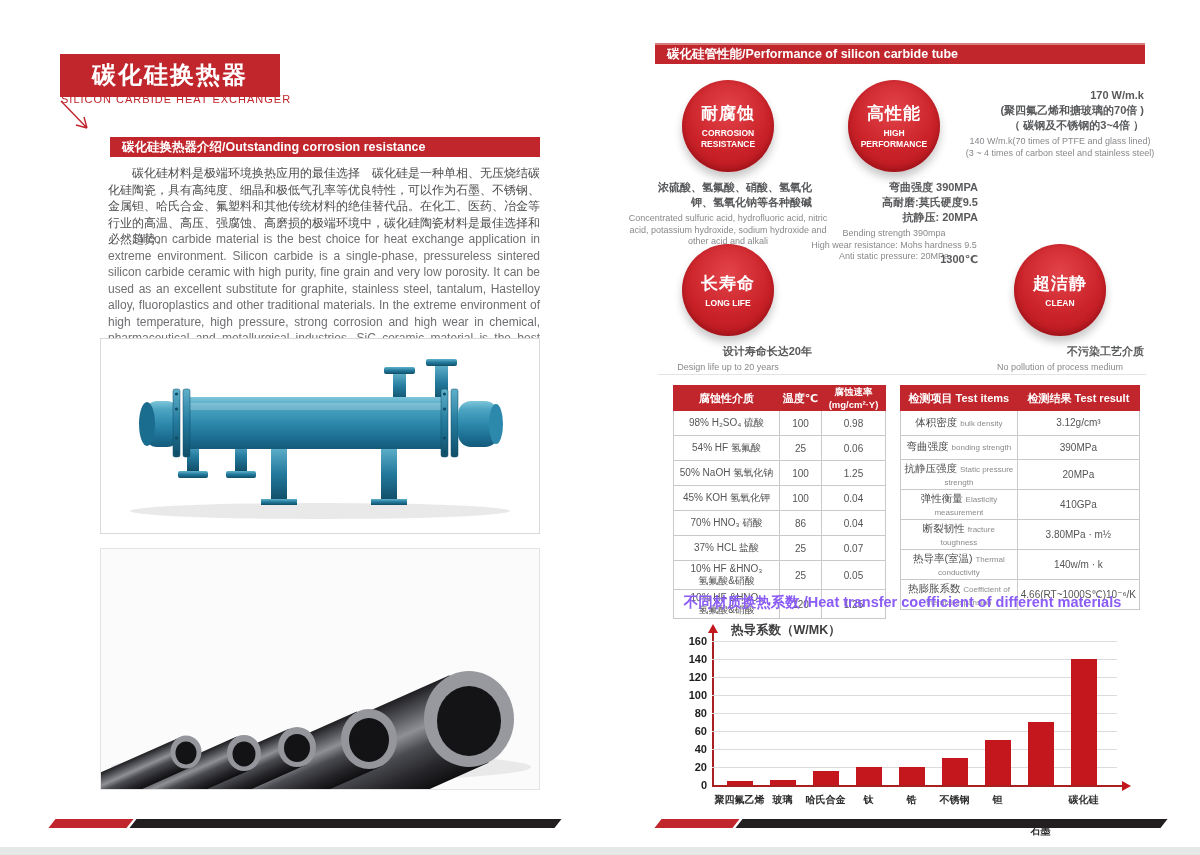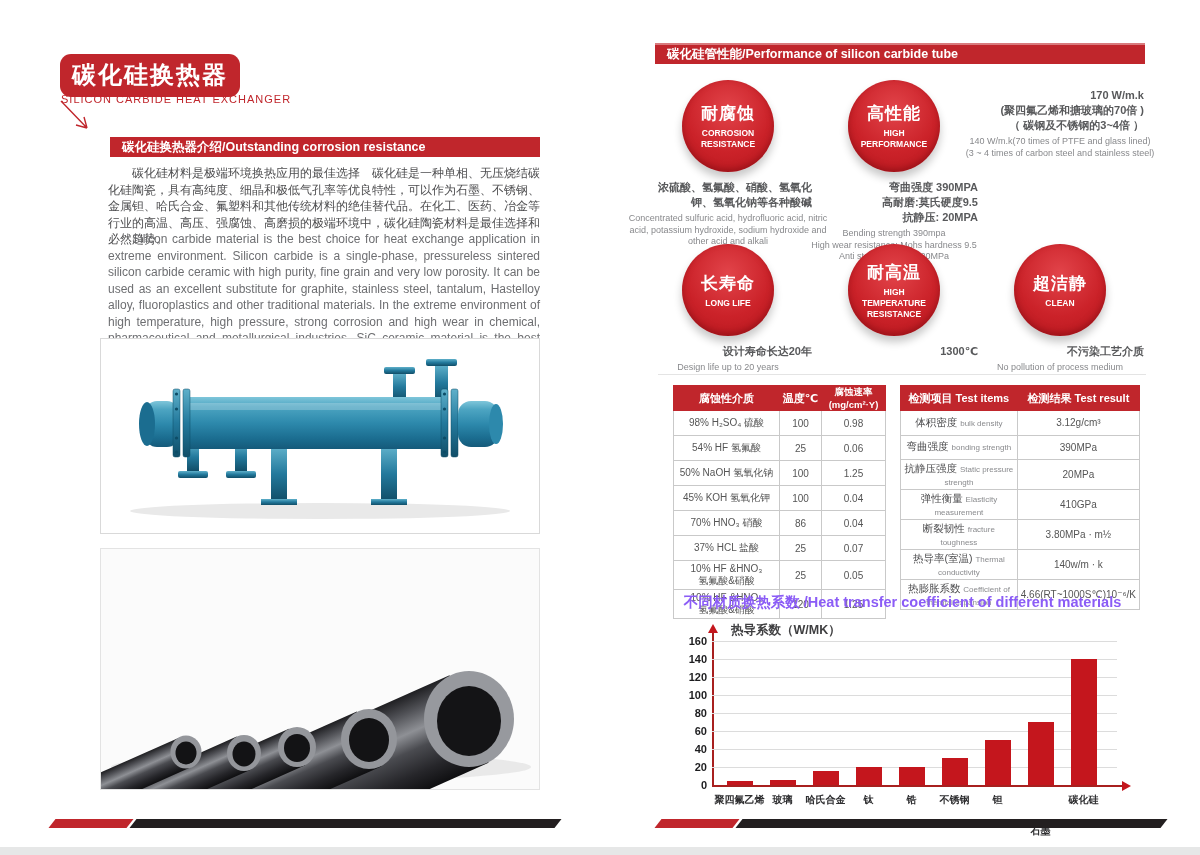--- a/index.html
+++ b/index.html
@@ -2,21 +2,21 @@
 <html><head>
 <meta charset="utf-8">
 <style>
   * { margin:0; padding:0; box-sizing:border-box; }
   html,body { background:#fff; }
   body { font-family:"Liberation Sans","DejaVu Sans",sans-serif; }
   #page { position:relative; width:1200px; height:855px; background:#fff; overflow:hidden; }
 
   
   .title-box { position:absolute; left:60px; top:54px; background:#c0262c; color:#fff;
-    font-size:24px; font-weight:bold; padding:5px 12px 6px; letter-spacing:2px;border-radius:11px; }
+    font-size:24px; font-weight:bold; padding:5px 32px 6px; letter-spacing:2px; }
   .title-en { position:absolute; left:61px; top:93px; color:#c0262c; font-size:11px; letter-spacing:1px; }
   .dr-arrow { position:absolute; left:59px; top:99px; }
   .section-bar { position:absolute; background:#c0262c; color:#fff; font-size:12.5px; font-weight:bold;
     display:flex; align-items:center; padding-left:12px; }
   .bar-left { left:110px; top:137px; width:430px; height:20px; }
   .bar-right { left:655px; top:43px; width:490px; height:21px; border-top:2px solid #d97a7d; }
   .para { position:absolute; left:108px; width:432px; font-size:12px; line-height:16.5px;
     text-align:justify; text-indent:2em; }
   .para-cn { top:165px; color:#4d4d4f; }
   .para-en { top:231px; color:#6d6e71; }
@@ -243,24 +243,20 @@
     <div class="feat-row feat-row2">
       <div class="feat-cell">
         <div class="circle">
           <div class="cn">长寿命</div>
           <div class="en">LONG LIFE</div>
         </div>
         <div class="feat-desc-cn">设计寿命长达20年</div>
         <div class="feat-desc-en">Design life up to 20 years</div>
       </div>
       <div class="feat-cell">
-        <div class="circle">
-          <div class="cn">耐高温</div>
-          <div class="en">HIGH TEMPERATURE RESISTANCE</div>
-        </div>
         <div class="feat-desc-cn">1300℃</div>
         <div class="feat-desc-en"></div>
       </div>
       <div class="feat-cell">
         <div class="circle">
           <div class="cn">超洁静</div>
           <div class="en">CLEAN</div>
         </div>
         <div class="feat-desc-cn">不污染工艺介质</div>
         <div class="feat-desc-en">No pollution of process medium</div>

